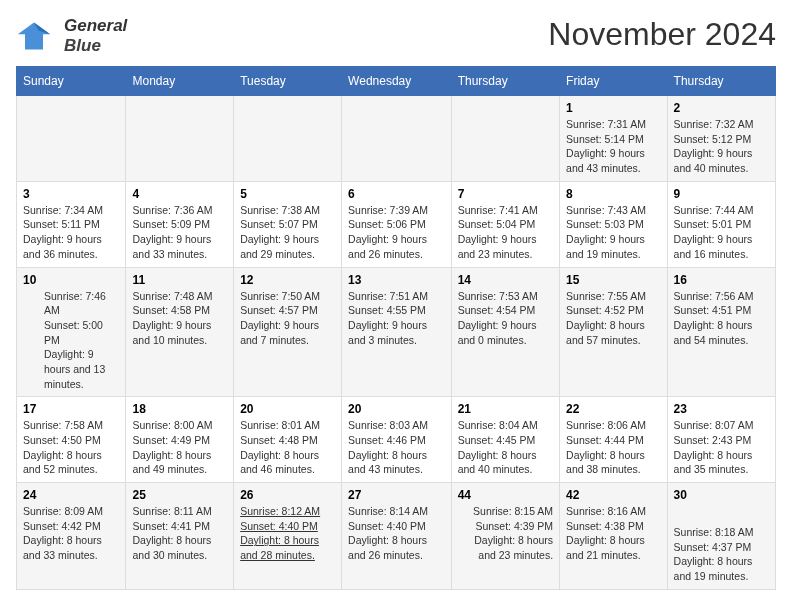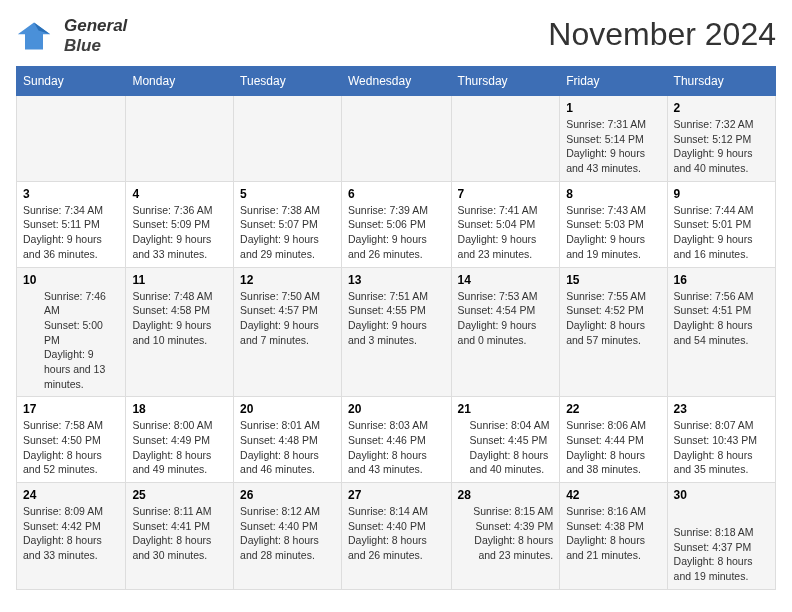--- a/index.html
+++ b/index.html
@@ -248,64 +248,64 @@
 Daylight: 8 hours and 46 minutes.</div>
         </td>
         <td>
           <span class="day-num">20</span>
           <div class="day-info" style="white-space: pre-line;">Sunrise: 8:03 AM
 Sunset: 4:46 PM
 Daylight: 8 hours and 43 minutes.</div>
         </td>
         <td>
           <span class="day-num">21</span>
-          <div class="day-info" style="white-space: pre-line; margin-left: 12px;">Sunrise: 8:04 AM
+          <div class="day-info" style="white-space: pre-line;">Sunrise: 8:04 AM
 Sunset: 4:45 PM
 Daylight: 8 hours and 40 minutes.</div>
         </td>
         <td>
           <span class="day-num">22</span>
           <div class="day-info" style="white-space: pre-line;">Sunrise: 8:06 AM
 Sunset: 4:44 PM
 Daylight: 8 hours and 38 minutes.</div>
         </td>
         <td>
           <span class="day-num">23</span>
           <div class="day-info" style="white-space: pre-line;">Sunrise: 8:07 AM
-Sunset: 10:43 PM
+Sunset: 2:43 PM
 Daylight: 8 hours and 35 minutes.</div>
         </td>
       </tr>
       <tr>
         <td>
           <span class="day-num">24</span>
           <div class="day-info" style="white-space: pre-line;">Sunrise: 8:09 AM
 Sunset: 4:42 PM
 Daylight: 8 hours and 33 minutes.</div>
         </td>
         <td>
           <span class="day-num">25</span>
           <div class="day-info" style="white-space: pre-line;">Sunrise: 8:11 AM
 Sunset: 4:41 PM
 Daylight: 8 hours and 30 minutes.</div>
         </td>
         <td>
           <span class="day-num">26</span>
-          <div class="day-info" style="white-space: pre-line;">Sunrise: 8:12 AM
+          <div class="day-info" style="white-space: pre-line; text-decoration: underline;">Sunrise: 8:12 AM
 Sunset: 4:40 PM
 Daylight: 8 hours and 28 minutes.</div>
         </td>
         <td>
           <span class="day-num">27</span>
           <div class="day-info" style="white-space: pre-line;">Sunrise: 8:14 AM
 Sunset: 4:40 PM
 Daylight: 8 hours and 26 minutes.</div>
         </td>
         <td>
-          <span class="day-num">28</span>
+          <span class="day-num">44</span>
           <div class="day-info" style="white-space: pre-line; text-align: right;">Sunrise: 8:15 AM
 Sunset: 4:39 PM
 Daylight: 8 hours and 23 minutes.</div>
         </td>
         <td>
           <span class="day-num">42</span>
           <div class="day-info" style="white-space: pre-line;">Sunrise: 8:16 AM
 Sunset: 4:38 PM
 Daylight: 8 hours and 21 minutes.</div>
         </td>

